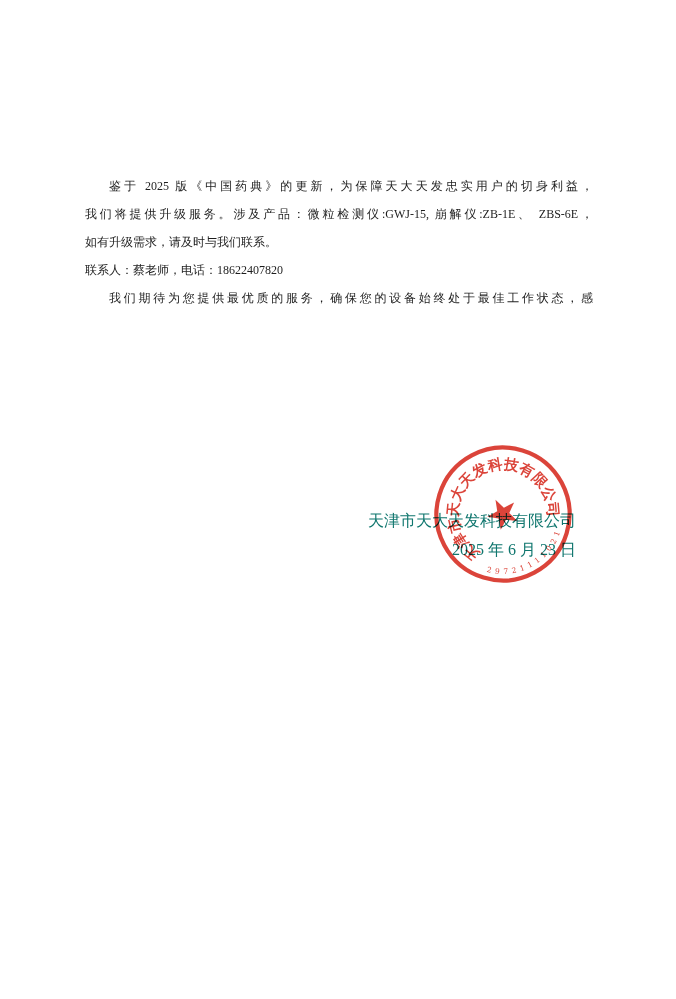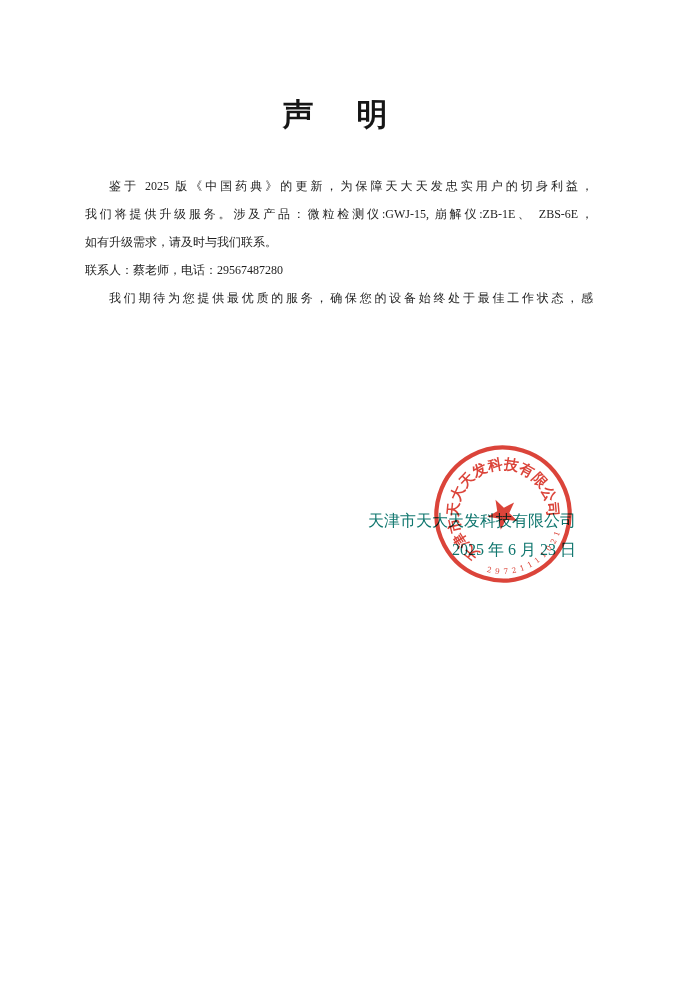--- a/index.html
+++ b/index.html
@@ -78,27 +78,26 @@
   }
   #seal-code-arc text {
     font-size: 7.5px;
   }
 </style>
 </head>
 <body>
 
 <div class="page">
 
-  <h1 class="title">声　明</h1>
 
   <div class="body-text">
     <div class="line indent j">鉴于 2025 版《中国药典》的更新，为保障天大天发忠实用户的切身利益，</div>
     <div class="line j">我们将提供升级服务。涉及产品：微粒检测仪:GWJ-15, 崩解仪:ZB-1E、 ZBS-6E，</div>
     <div class="line">如有升级需求，请及时与我们联系。</div>
-    <div class="line">联系人：蔡老师，电话：29567487280</div>
+    <div class="line">联系人：蔡老师，电话：18622407820</div>
     <div class="line indent j">我们期待为您提供最优质的服务，确保您的设备始终处于最佳工作状态，感</div>
   </div>
 
   <div class="signature">
     <div>天津市天大天发科技有限公司</div>
     <div>2025 年 6 月 23 日</div>
   </div>
 
   <svg class="seal" viewBox="0 0 140 140" width="140" height="140" xmlns="http://www.w3.org/2000/svg">
     <g transform="rotate(-28 70 70)">

